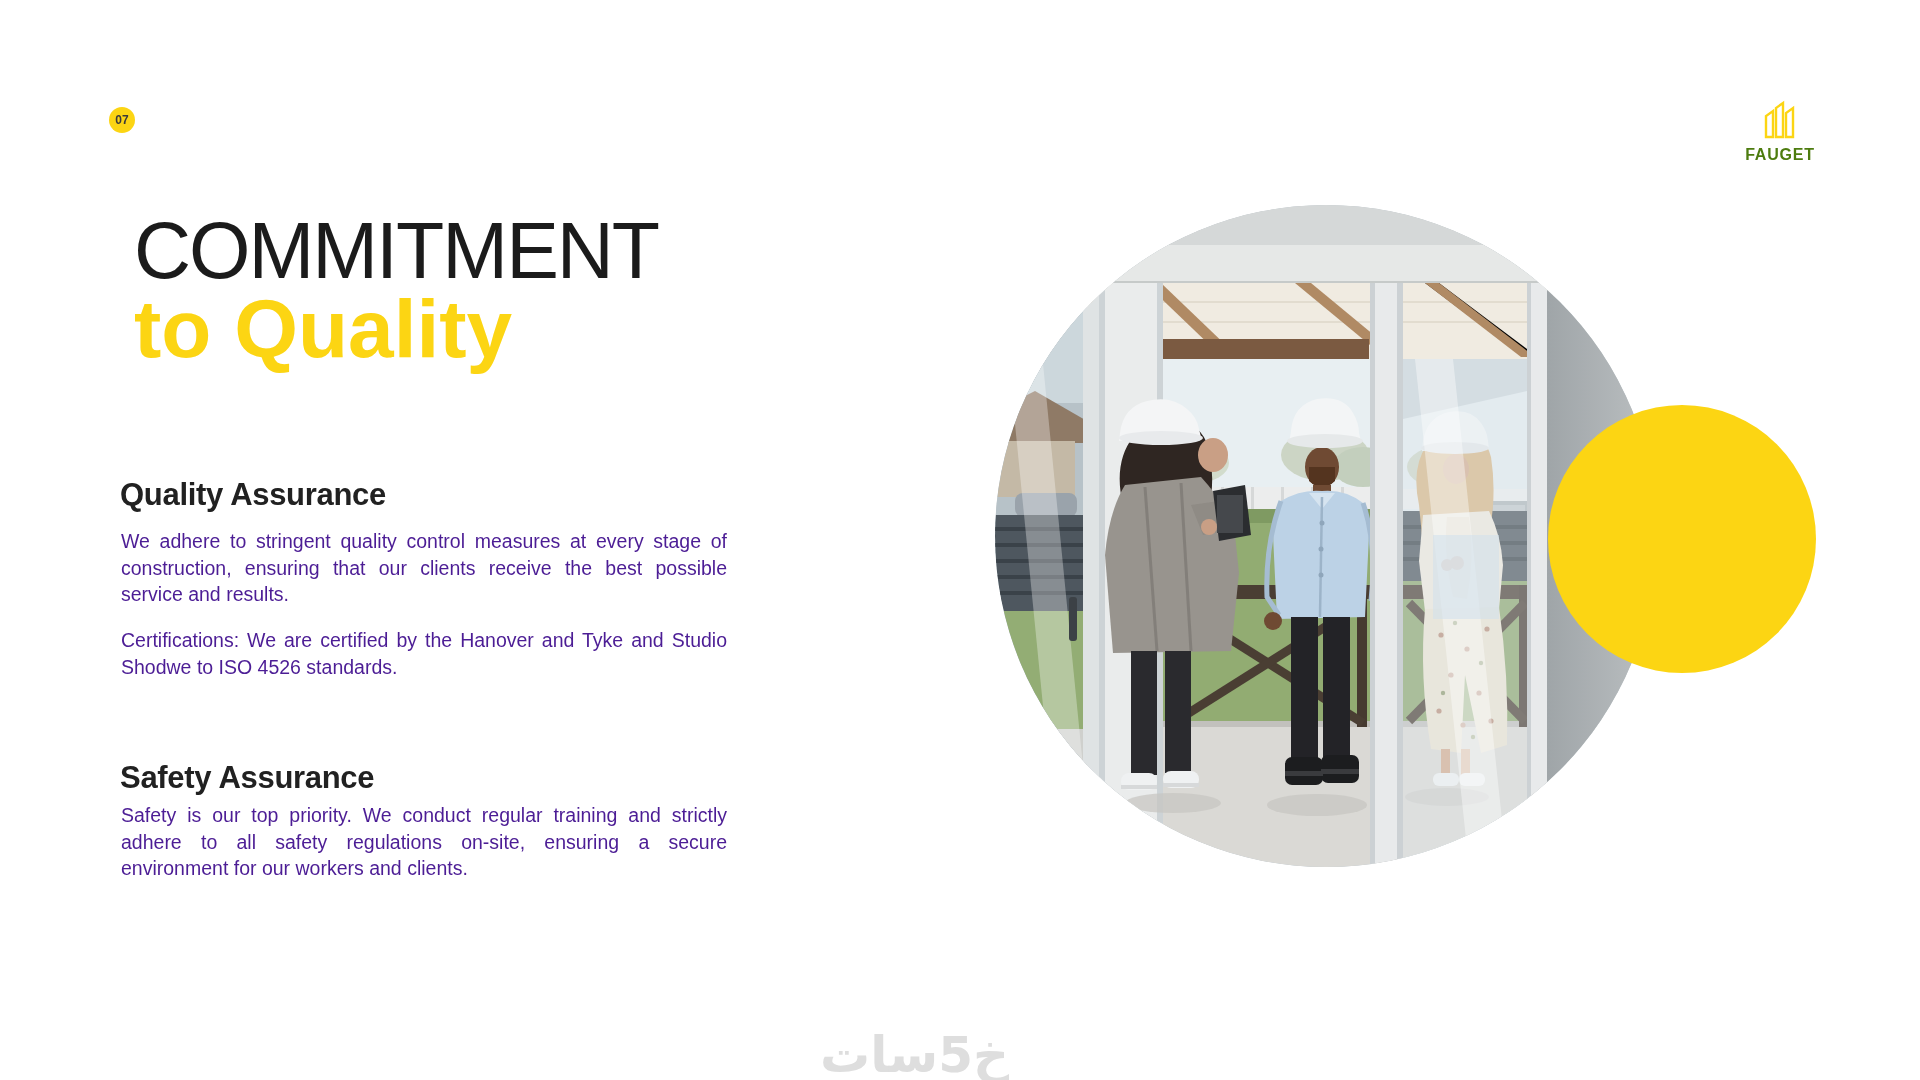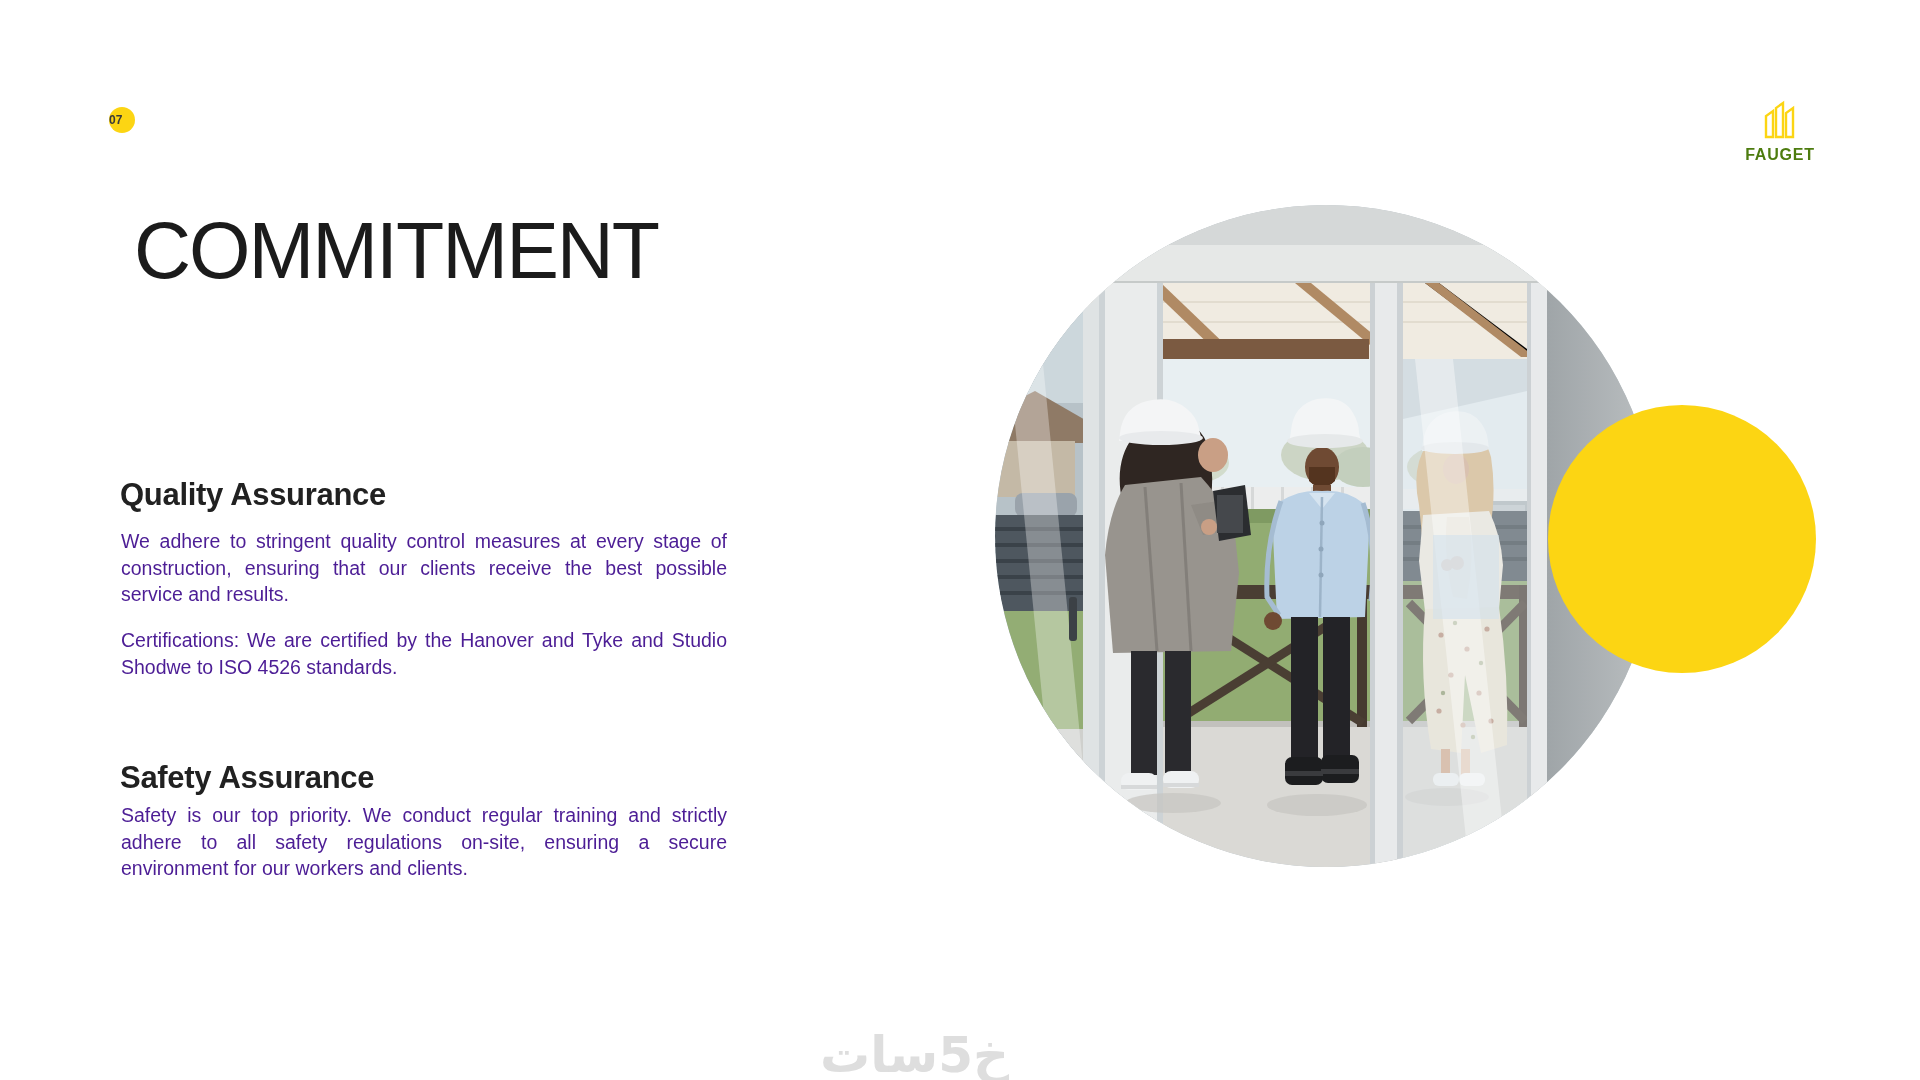--- a/index.html
+++ b/index.html
@@ -5,21 +5,21 @@
   html,body{margin:0;padding:0;}
   body{
     width:1920px;height:1080px;overflow:hidden;background:#ffffff;
     font-family:"Liberation Sans",sans-serif;position:relative;
   }
   .abs{position:absolute;}
 
   
   .page-badge{
     left:109px;top:107px;width:26px;height:26px;border-radius:50%;
-    background:#FCD513;display:flex;align-items:center;justify-content:flex-start;
+    background:#FCD513;display:flex;align-items:center;justify-content:center;
     font-size:12px;font-weight:700;color:#3a3a3a;
   }
 
   
   .brand{left:1724px;top:100px;width:112px;text-align:center;}
   .brand .icon{display:block;margin:0 auto 6px auto;width:34px;height:40px;}
   .brand .name{
     font-size:16px;font-weight:700;color:#4d7c0f;letter-spacing:0.8px;
   }
 
@@ -78,20 +78,21 @@
   <svg class="icon" viewBox="0 0 34 40">
     <path d="M3 37 L3 16 L10 11 L10 37 Z" fill="none" stroke="#FCD513" stroke-width="2.4"></path>
     <path d="M13 37 L13 8 L20 3 L20 37 Z" fill="none" stroke="#FCD513" stroke-width="2.4"></path>
     <path d="M23 37 L23 13 L30 8 L30 37 Z" fill="none" stroke="#FCD513" stroke-width="2.4"></path>
   </svg>
   <div class="name">FAUGET</div>
 </div>
 
 <div class="abs title">
   <div class="line1">COMMITMENT</div>
+  <div class="line2">to Quality</div>
 </div>
 
 <h2 class="abs sec-heading" id="heading-qa" style="margin:0;">Quality Assurance</h2>
 <p class="abs sec-par" id="par-qa-1" style="margin:0;">We adhere to stringent quality control measures at every stage of construction, ensuring that our clients receive the best possible service and results.</p>
 <p class="abs sec-par" id="par-qa-2" style="margin:0;">Certifications: We are certified by the Hanover and Tyke and Studio Shodwe to ISO 4526 standards.</p>
 
 <h2 class="abs sec-heading" id="heading-ss" style="margin:0;">Safety Assurance</h2>
 <p class="abs sec-par" id="par-ss-1" style="margin:0;">Safety is our top priority. We conduct regular training and strictly adhere to all safety regulations on-site, ensuring a secure environment for our workers and clients.</p>
 
 <div class="abs photo-circle">

